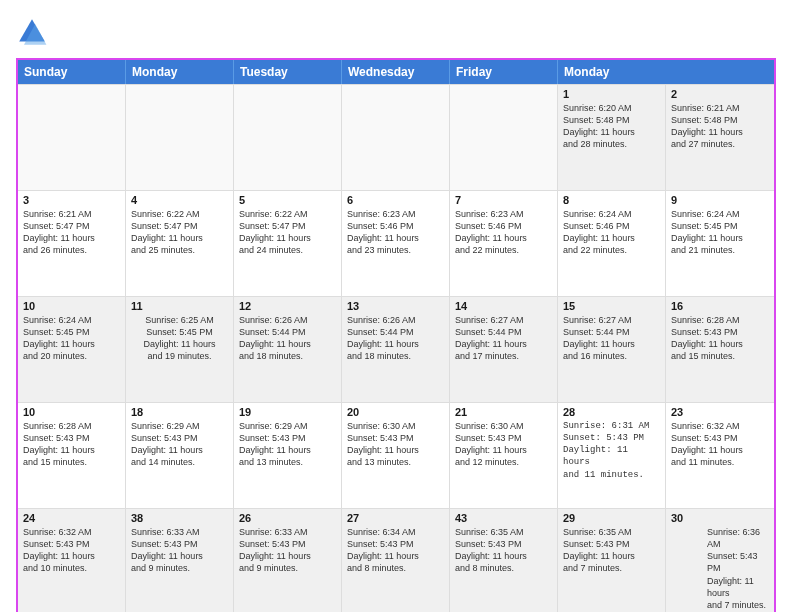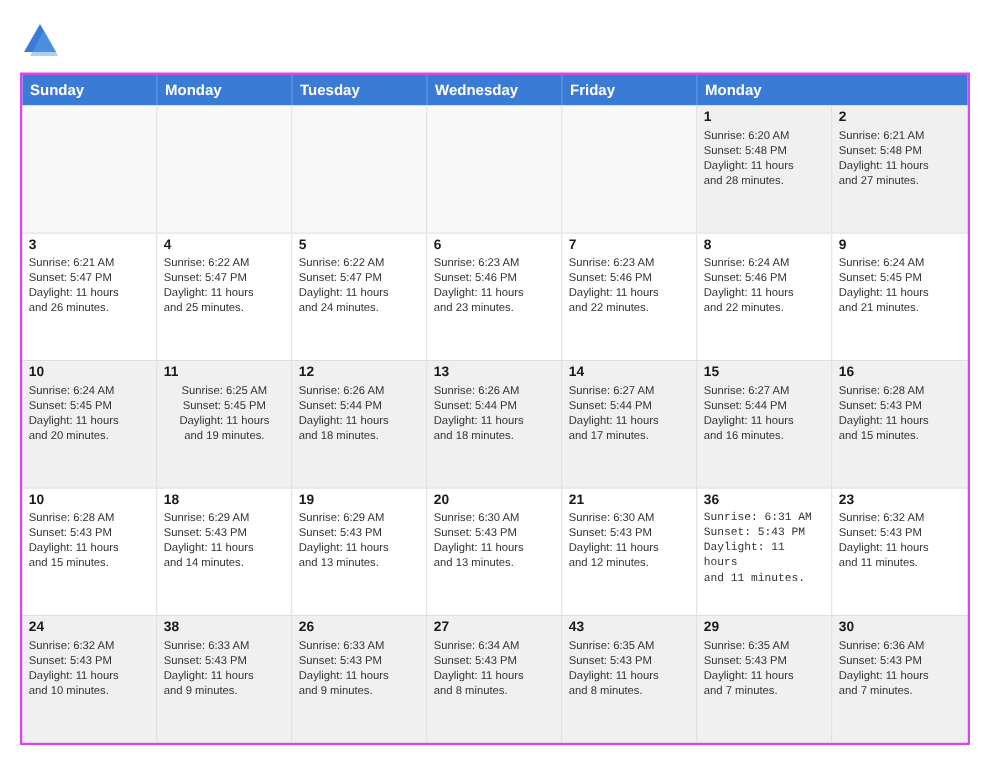--- a/index.html
+++ b/index.html
@@ -290,21 +290,21 @@
 and 13 minutes.</div>
           </div>
           <div class="cal-cell">
             <div class="day-num">21</div>
             <div class="cell-info" style="white-space: pre-line;">Sunrise: 6:30 AM
 Sunset: 5:43 PM
 Daylight: 11 hours
 and 12 minutes.</div>
           </div>
           <div class="cal-cell">
-            <div class="day-num">36</div>
+            <div class="day-num">28</div>
             <div class="cell-info" style="white-space: pre-line; font-family: Liberation Mono, monospace;">Sunrise: 6:31 AM
 Sunset: 5:43 PM
 Daylight: 11 hours
 and 11 minutes.</div>
           </div>
           <div class="cal-cell">
             <div class="day-num">23</div>
             <div class="cell-info" style="white-space: pre-line;">Sunrise: 6:32 AM
 Sunset: 5:43 PM
 Daylight: 11 hours
@@ -349,21 +349,21 @@
           </div>
           <div class="cal-cell shaded">
             <div class="day-num">29</div>
             <div class="cell-info" style="white-space: pre-line;">Sunrise: 6:35 AM
 Sunset: 5:43 PM
 Daylight: 11 hours
 and 7 minutes.</div>
           </div>
           <div class="cal-cell shaded">
             <div class="day-num">30</div>
-            <div class="cell-info" style="white-space: pre-line;">Sunrise: 6:36 AM
+            <div class="cell-info" style="white-space: pre-line; margin-left: 36px;">Sunrise: 6:36 AM
 Sunset: 5:43 PM
 Daylight: 11 hours
 and 7 minutes.</div>
           </div>
         </div>
       </div>
   </div>
 </div>
 
 </body></html>

